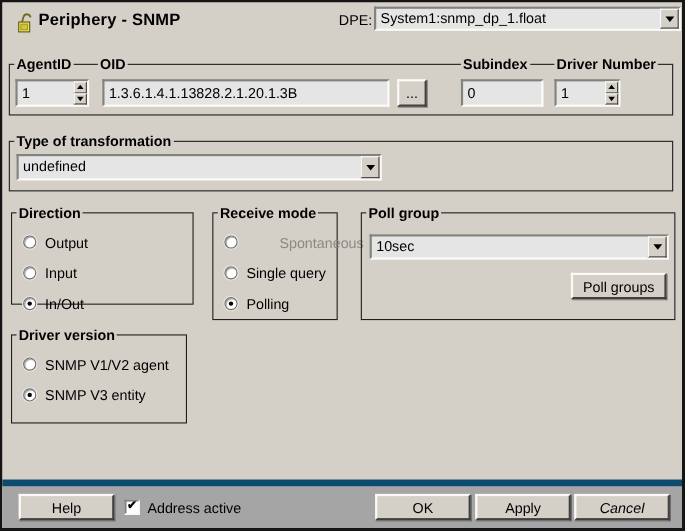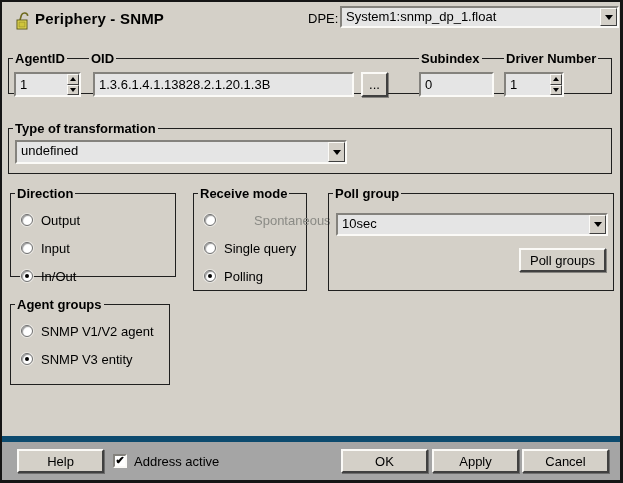--- a/index.html
+++ b/index.html
@@ -36,21 +36,21 @@
 
   .field-input { border:none; outline:none; background:transparent; font:13px "Liberation Sans", sans-serif; padding:1px 4px; width:100%; min-width:0; }
   .spin-col { width:16px; display:flex; flex-direction:column; }
   .spin-btn { flex:1; background:#d4d0c8; border:1px solid; border-color:#fbfaf7 #404040 #404040 #fbfaf7; display:flex; align-items:center; justify-content:center; }
 
   
   .frame { position:absolute; border:1px solid #1f1f1f; }
   .legend { position:absolute; top:-8px; background:#d4d0c8; padding:0 2px; font-weight:bold; line-height:15px; white-space:nowrap; }
   .abs { position:absolute; }
 
-  #frame-address { left:6px; top:56px; width:604px; height:36px; }
+  #frame-address { left:6px; top:56px; width:604px; height:47px; }
   #frame-transform { left:6px; top:126px; width:604px; height:46px; }
   #frame-direction { left:8px; top:191px; width:166px; height:84px; }
   #frame-receive { left:191px; top:191px; width:114px; height:98px; }
   #frame-poll { left:326px; top:191px; width:286px; height:98px;padding-left:35px; }
   #frame-agent { left:8px; top:302px; width:160px; height:81px; }
 
   
   .radio-row { display:flex; align-items:center; gap:8px; height:14px; margin:0 0 14px 10px; }
   .radio-row.first { margin-top:19px; }
   .radio {
@@ -175,33 +175,33 @@
     <div class="abs combo sunken" style="left:7px; top:19px; width:272px; height:23px;">
       <span class="combo-text">10sec</span>
       <span class="combo-btn">
           <span class="tri-down"></span>
         </span>
     </div>
     <button class="abs raised-btn" style="left:190px; top:54px; width:87px; height:24px;">Poll groups</button>
   </div>
 
   <div class="frame" id="frame-agent">
-    <span class="legend" style="left:4px">Agent groups</span>
+    <span class="legend" style="left:4px">Driver version</span>
     <div class="radio-row first">
       <span class="radio"></span>
       <span class="radio-label">SNMP V1/V2 agent</span>
     </div>
     <div class="radio-row">
       <span class="radio selected"></span>
       <span class="radio-label">SNMP V3 entity</span>
     </div>
   </div>
 
   <div class="footer">
     <button class="raised-btn abs" style="left:15px; top:7px; width:87px; height:24px;">Help</button>
     <span class="checkbox"><span>✔</span></span>
     <span class="checkbox-label">Address active</span>
     <button class="raised-btn abs" style="left:339px; top:7px; width:87px; height:24px;">OK</button>
     <button class="raised-btn abs" style="left:430px; top:7px; width:87px; height:24px;">Apply</button>
-    <button class="raised-btn abs" style="left:520px; top:7px; width:87px; height:24px;">Cancel</button>
+    <button class="raised-btn abs" style="left:520px; top:7px; width:87px; height:24px;font-style:italic;">Cancel</button>
   </div>
 
 </div>
 
 </body></html>

